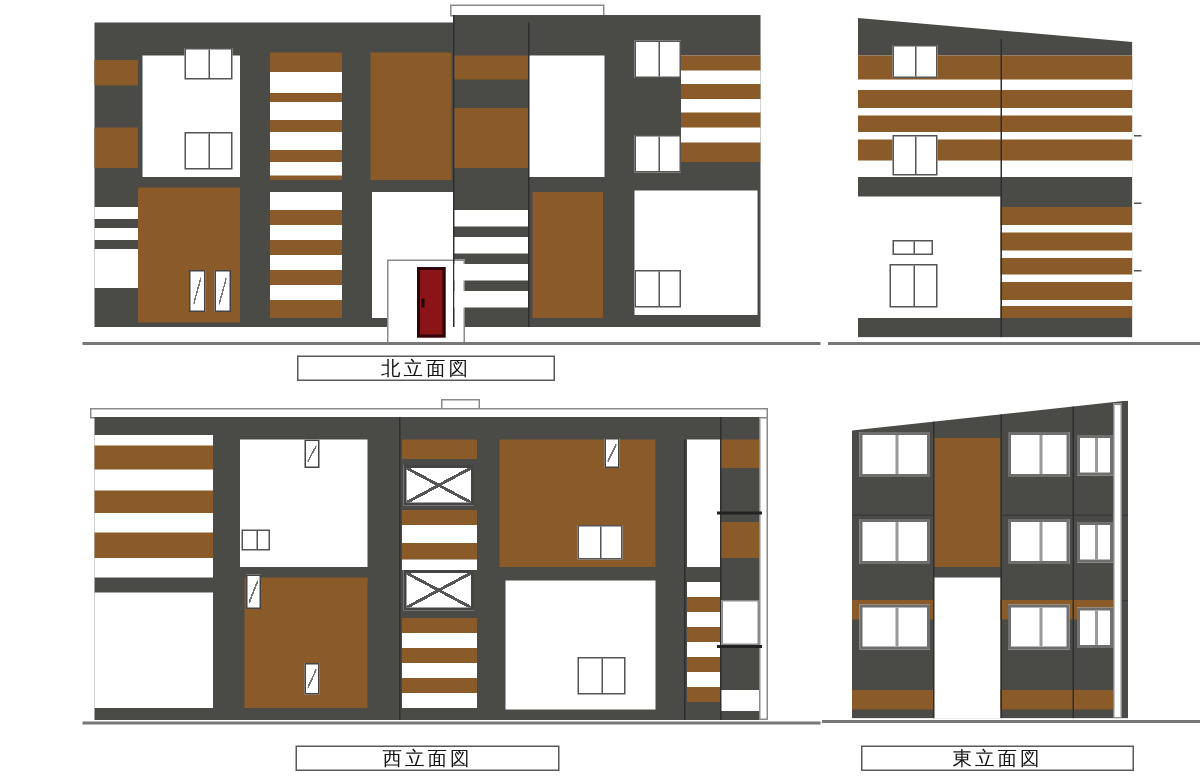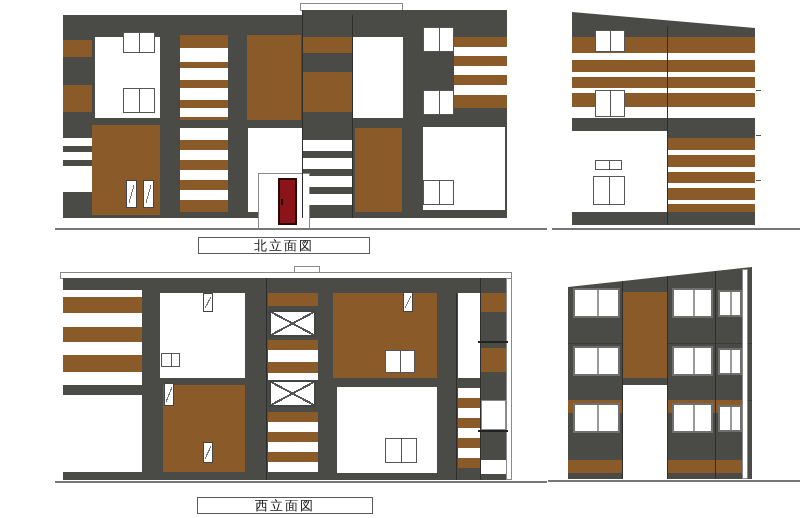--- a/index.html
+++ b/index.html
@@ -202,15 +202,18 @@
       <div class="a bw" style="left:150px;top:23px;width:24px;height:27px"></div>
       <div class="a bw" style="left:5px;top:79px;width:47px;height:30px"></div>
       <div class="a bw" style="left:104px;top:79px;width:41px;height:30px"></div>
       <div class="a bw" style="left:150px;top:81px;width:24px;height:27px"></div>
       <div class="a bw" style="left:5px;top:136px;width:47px;height:30px"></div>
       <div class="a bw" style="left:104px;top:136px;width:41px;height:30px"></div>
       <div class="a bw" style="left:150px;top:138px;width:24px;height:27px"></div>
       <div class="a cap" style="left:174px;top:2px;width:6px;height:210px"></div>
     </div>
     <div class="a gl" style="left:548px;top:480px;width:252px;height:2px"></div>
+    <div class="a lbl" style="left:574px;top:497px;width:182px;height:17px">
+      <span>東立面図</span>
+    </div>
   </div>
 
 </div>
 
 </body></html>

